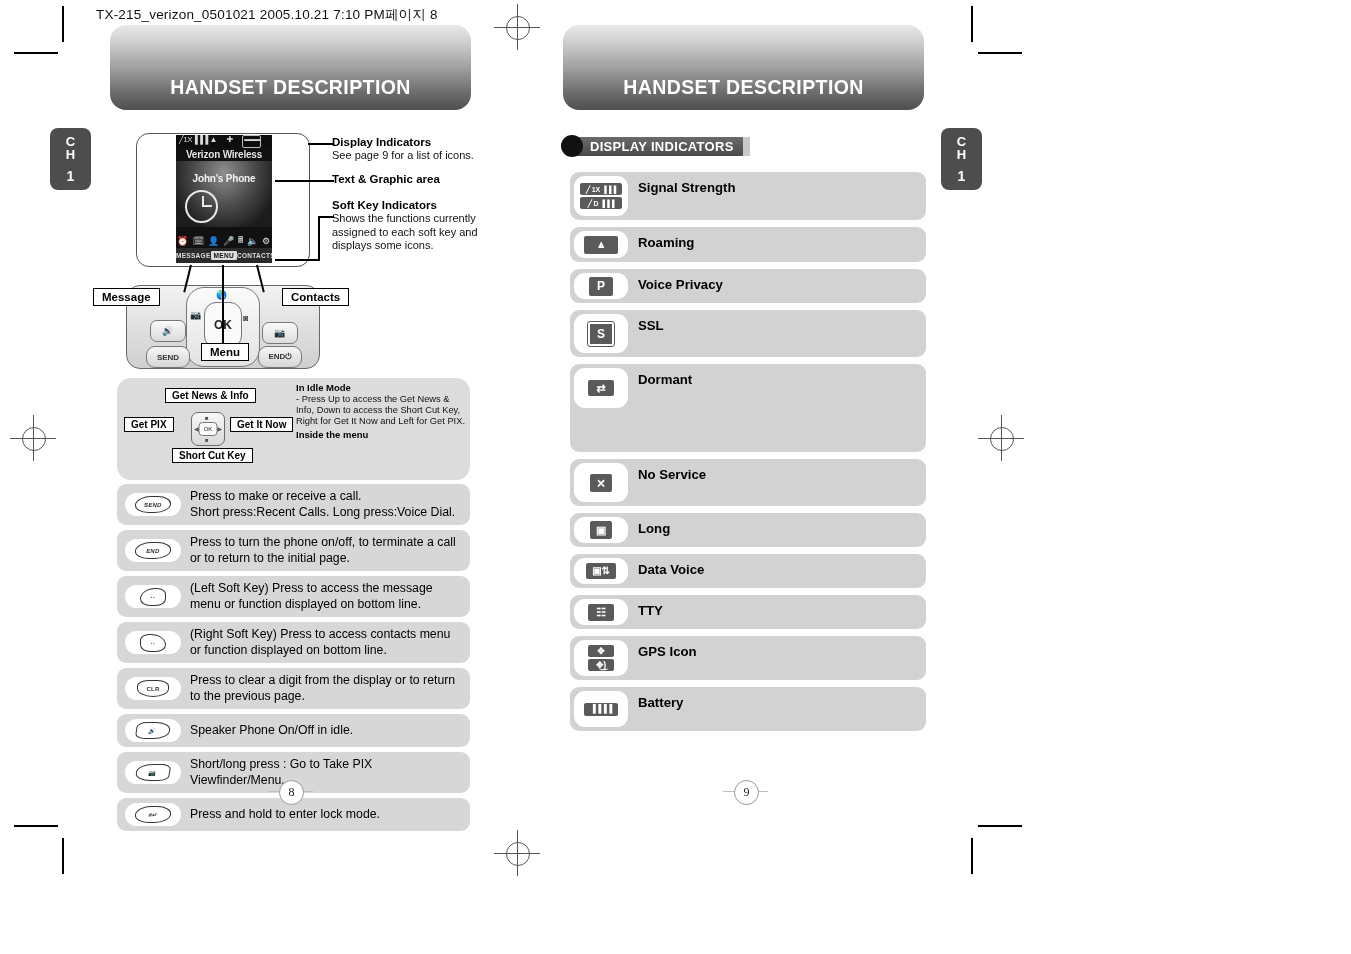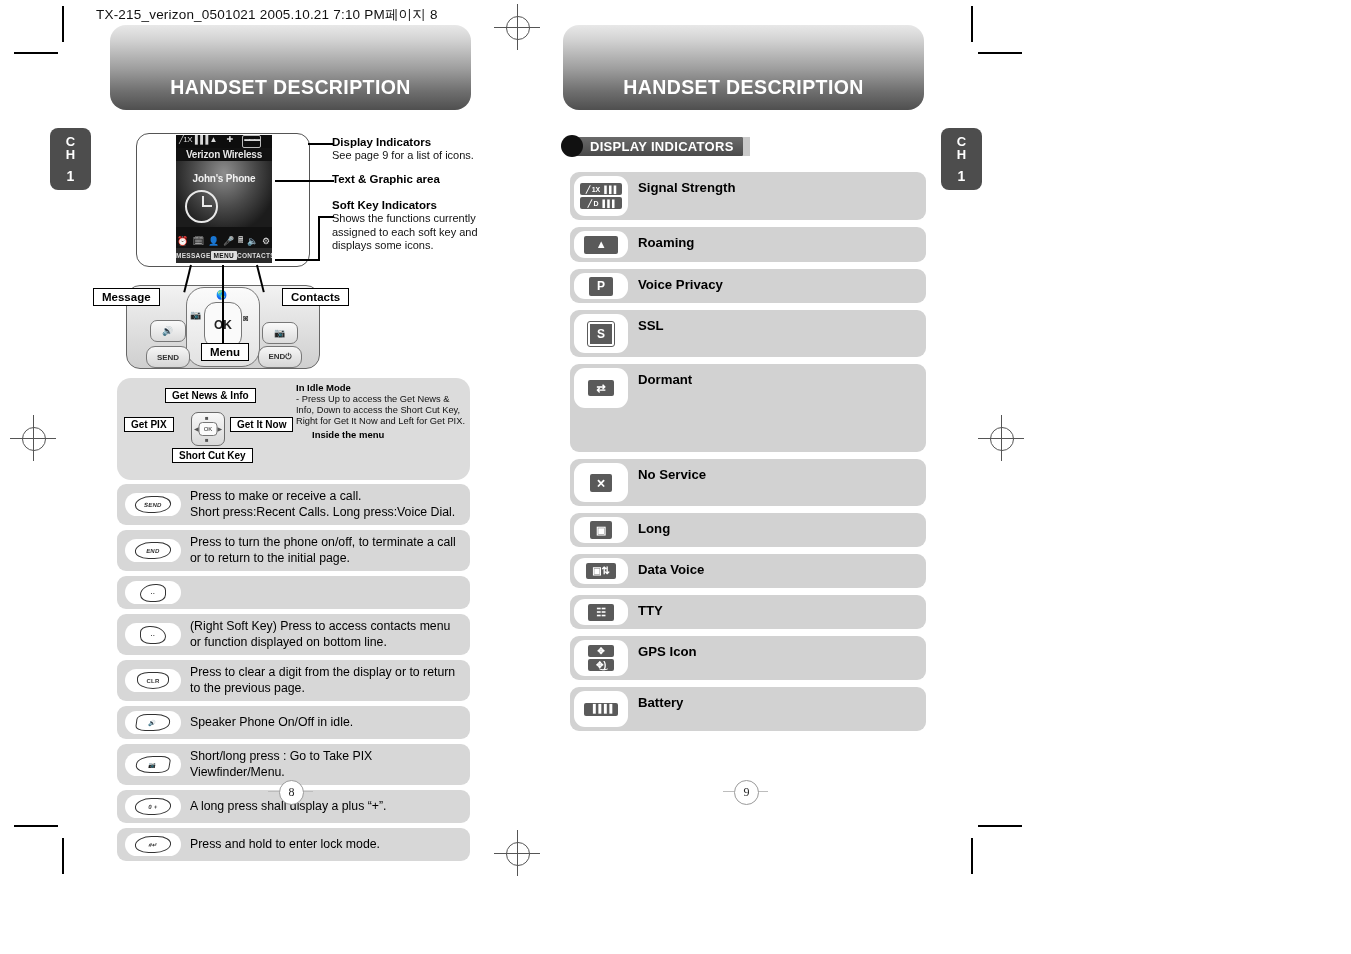--- a/index.html
+++ b/index.html
@@ -327,40 +327,41 @@
   <div class="ok">OK</div>
   <div style="position:absolute;left:13px;top:2px;font-size:6px;color:#555;">■</div>
   <div style="position:absolute;left:13px;bottom:2px;font-size:6px;color:#555;">■</div>
   <div style="position:absolute;left:2px;top:12px;font-size:6px;color:#555;">◀</div>
   <div style="position:absolute;right:2px;top:12px;font-size:6px;color:#555;">▶</div>
 </div>
 
 <div class="abs" style="left:296px;top:382px;width:172px;">
   <div class="idle-h">In Idle Mode</div>
   <div class="idle-p">- Press Up to access the Get News &amp; Info, Down to access the Short Cut Key, Right for Get It Now and Left for Get PIX.</div>
-  <div class="idle-h" style="margin-top:2px;margin-left:16px;">Inside the menu</div>
+  <div class="idle-h" style="margin-top:2px;">Inside the menu</div>
 </div>
 
 <div class="abs" id="key-rows" style="left:117px;top:484px;width:353px;">
     <div class="keyrow">
       <div class="kicon">
         <div class="glyph g-send">SEND</div>
       </div>
       <div class="ktext">Press to make or receive a call.<br>Short press:Recent Calls. Long press:Voice Dial.</div>
     </div>
     <div class="keyrow">
       <div class="kicon">
         <div class="glyph g-send">END</div>
       </div>
       <div class="ktext">Press to turn the phone on/off, to terminate a call or to return to the initial page.</div>
     </div>
     <div class="keyrow">
       <div class="kicon">
         <div class="glyph g-soft">··</div>
       </div>
+      <div class="ktext">(Left Soft Key) Press to access the message menu or function displayed on bottom line.</div>
     </div>
     <div class="keyrow">
       <div class="kicon">
         <div class="glyph g-soft2">··</div>
       </div>
       <div class="ktext">(Right Soft Key) Press to access contacts menu or function displayed on bottom line.</div>
     </div>
     <div class="keyrow">
       <div class="kicon">
         <div class="glyph g-clr">CLR</div>
@@ -371,26 +372,20 @@
       <div class="kicon">
         <div class="glyph g-spk">🔊</div>
       </div>
       <div class="ktext">Speaker Phone On/Off in idle.</div>
     </div>
     <div class="keyrow">
       <div class="kicon">
         <div class="glyph g-cam">📷</div>
       </div>
       <div class="ktext">Short/long press : Go to Take PIX Viewfinder/Menu.</div>
-    </div>
-    <div class="keyrow">
-      <div class="kicon">
-        <div class="glyph g-num">0 +</div>
-      </div>
-      <div class="ktext">A long press shall display a plus “+”.</div>
     </div>
     <div class="keyrow">
       <div class="kicon">
         <div class="glyph g-num">#↵</div>
       </div>
       <div class="ktext">Press and hold to enter lock mode.</div>
     </div>
   </div>
 
 <div class="pagewing" style="left:268px;top:791px;"></div>

